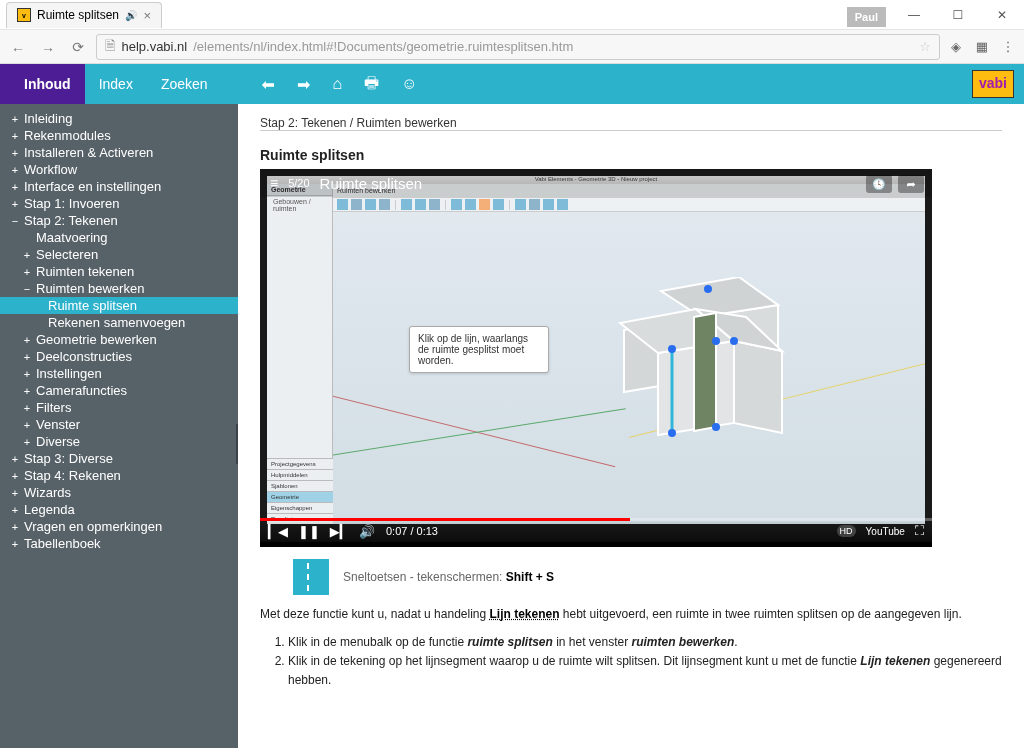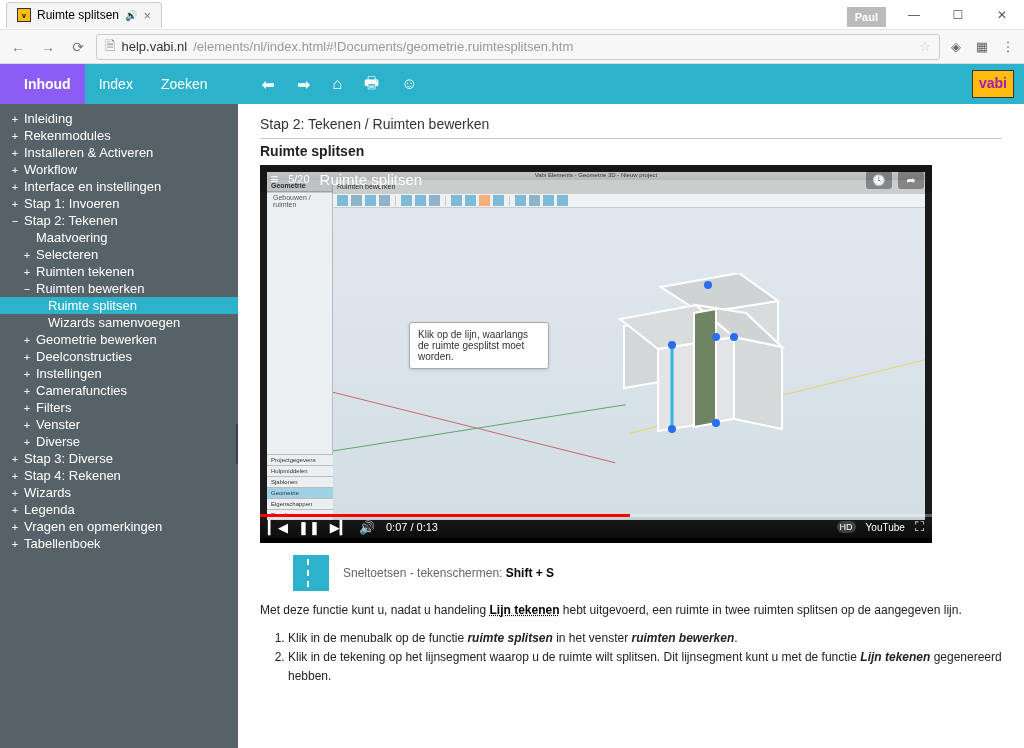--- a/index.html
+++ b/index.html
@@ -19,42 +19,42 @@
 
 .browser-bar { height: 34px; background: #f7f7f7; display: flex; align-items: center; padding: 0 6px; gap: 6px; border-bottom: 1px solid #ddd; }
 .nav-btn { width: 24px; height: 24px; display: flex; align-items: center; justify-content: center; color: #777; font-size: 14px; border-radius: 50%; }
 .addr { flex: 1; height: 26px; border: 1px solid #ccc; border-radius: 3px; display: flex; align-items: center; padding: 0 8px; font-size: 13px; color: #333; gap: 6px; }
 .addr .url-dim { color: #999; }
 .ext-icon { width: 20px; height: 20px; display: flex; align-items: center; justify-content: center; font-size: 13px; color: #666; }
 
 
 .app-nav { height: 40px; background: #2db2cc; display: flex; align-items: stretch; color: #fff; }
 .app-nav .nav-item { padding: 0 14px; display: flex; align-items: center; font-size: 14px; }
-.app-nav .nav-item.active { background: #8b5cf6; font-weight: bold; padding-left: 24px; }
+.app-nav .nav-item.active { background: #4c1d95; font-weight: bold; padding-left: 24px; }
 .app-nav .nav-icons { display: flex; align-items: center; padding: 0 10px; gap: 22px; margin-left: 30px; }
 .app-nav .nav-icons span { font-size: 16px; }
 .app-nav .spacer { flex: 1; }
 .brand { background: #febc11; color: #a21caf; font-weight: bold; padding: 4px 6px; margin: 6px 10px 6px 0; font-size: 14px; border:1px solid #333; }
 
 
 .body-area { display: flex; height: calc(748px - 30px - 34px - 40px); }
 
 
 .sidebar { width: 238px; background: #576168; color: #fff; font-size: 13px; padding-top: 6px; overflow-y: auto; position: relative; }
 .side-item { display: flex; align-items: center; height: 17px; padding: 0 4px 0 10px; gap: 4px; white-space: nowrap; cursor: default; }
 .side-item .icon { width: 10px; text-align: center; font-size: 11px; }
 .side-item.l1 { padding-left: 10px; }
 .side-item.l2 { padding-left: 22px; }
 .side-item.l3 { padding-left: 34px; }
 .side-item.active { background: #2db2cc; }
 .side-collapse { position: absolute; right: -8px; top: 320px; width: 10px; height: 40px; background: #3a4248; border-top-right-radius: 3px; border-bottom-right-radius: 3px; color: #fff; font-size: 8px; display: flex; align-items: center; justify-content: center; }
 
 
 .content { flex: 1; overflow-y: auto; padding: 12px 22px; font-size: 12px; color: #222; }
-.breadcrumb { font-size: 14px; color: #333; padding-bottom: 6px; border-bottom: 1px solid #ccc; margin-bottom: 4px; }
+.breadcrumb { font-size: 12px; color: #333; border-bottom: 1px solid #ccc; margin-bottom: 16px; }
 .page-title { font-size: 14px; font-weight: bold; margin-bottom: 6px; }
 .video-box { width: 672px; height: 378px; background: #1a1a1a; position: relative; margin-bottom: 12px; border-bottom: 5px solid #000;}
 .video-title-bar { position: absolute; top: 0; left: 0; right: 0; height: 28px; display: flex; align-items: center; padding: 0 10px; color: #fff; font-size: 14px; background: rgba(0,0,0,0.15); gap: 10px; z-index: 5; }
 .video-inner { position: absolute; top: 7px; left: 7px; right: 7px; bottom: 18px; background: #dbe6ec; }
 .app-titlebar { height: 8px; background: linear-gradient(#e8e8e8,#d8d8d8); font-size: 6px; text-align: center; color: #444; }
 .app-body { display: flex; height: calc(100% - 8px); }
 .app-side { width: 66px; background: #eceff1; border-right: 1px solid #bbb; font-size: 7px; color: #333; }
 .app-side-header { background: #dfe4e7; padding: 2px 4px; border-bottom: 1px solid #bbb; font-weight: bold; }
 .app-side-sub { padding: 2px 6px; color: #555; }
 .app-side-panels { position: absolute; left: 0; bottom: 0; width: 66px; }
@@ -190,21 +190,21 @@
       <div class="side-item l2">
         <span class="icon">−</span>
         <span>Ruimten bewerken</span>
       </div>
       <div class="side-item l3 active">
         <span class="icon"></span>
         <span>Ruimte splitsen</span>
       </div>
       <div class="side-item l3">
         <span class="icon"></span>
-        <span>Wizards samenvoegen</span>
+        <span>Rekenen samenvoegen</span>
       </div>
       <div class="side-item l2">
         <span class="icon">+</span>
         <span>Geometrie bewerken</span>
       </div>
       <div class="side-item l2">
         <span class="icon">+</span>
         <span>Deelconstructies</span>
       </div>
       <div class="side-item l2">

